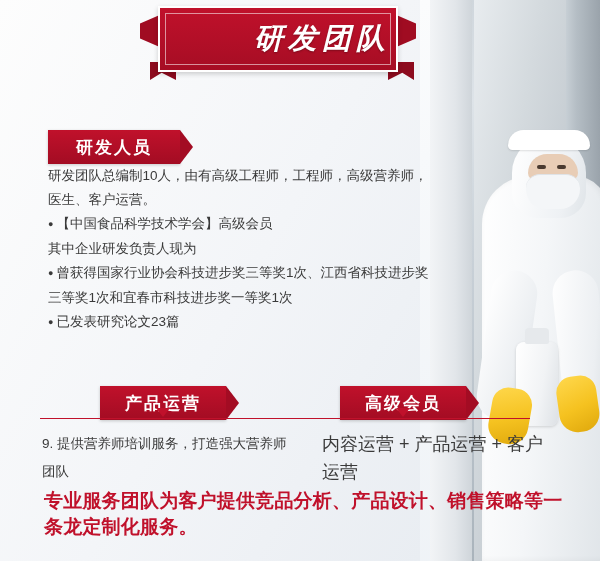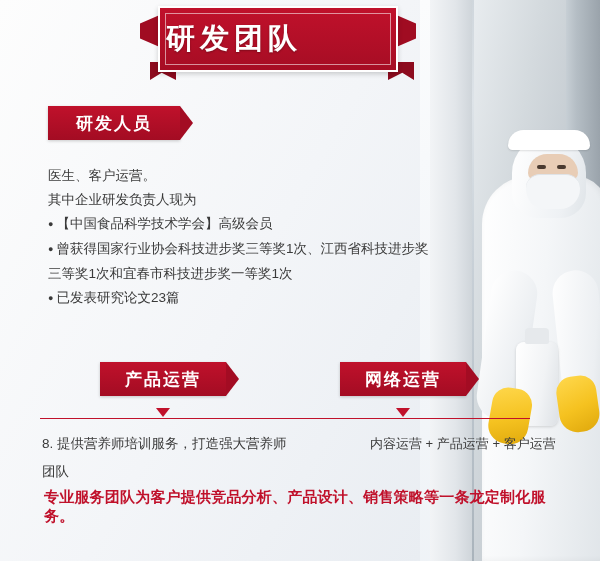--- a/index.html
+++ b/index.html
@@ -148,21 +148,22 @@
     background: linear-gradient(180deg, #c0112b 0%, #a60d24 100%);
     border: 2px solid #ffffff;
     box-shadow: 0 2px 5px rgba(0,0,0,0.18);
   }
   .banner-inner {
     position: absolute;
     inset: 5px;
     border: 1px solid rgba(255,255,255,0.55);
     display: flex;
     align-items: center;
-    justify-content: flex-start;
+    justify-content: flex-end;
+    font-style: italic;
   }
   .banner-title {
     color: #ffffff;
     font-size: 29px;
     font-weight: bold;
     letter-spacing: 5px;
     text-shadow: 0 1px 2px rgba(0,0,0,0.3);
   }
   .ribbon-tail {
     position: absolute;
@@ -193,20 +194,21 @@
     height: 34px;
     background: linear-gradient(180deg, #c0112b 0%, #a30c23 100%);
     color: #fff;
     display: flex;
     align-items: center;
     justify-content: center;
     font-size: 17px;
     font-weight: bold;
     letter-spacing: 2px;
     box-shadow: 0 1px 3px rgba(0,0,0,0.2);
+    margin-top: 24px;
   }
   .tag::after {
     content: "";
     position: absolute;
     right: -13px; top: 0;
     width: 0; height: 0;
     border-top: 17px solid transparent;
     border-bottom: 17px solid transparent;
     border-left: 13px solid #a30c23;
   }
@@ -257,30 +259,29 @@
     width: 250px;
     color: #3a3a3a;
     font-size: 13.5px;
     line-height: 28px;
   }
   .net-line {
     position: absolute;
     left: 322px; top: 430px;
     width: 230px;
     color: #3a3a3a;
-    font-size: 13px;
+    font-size: 18px;
     line-height: 28px;
-    margin-left: 48px;
   }
   .closing {
     position: absolute;
     left: 44px; top: 488px;
     width: 520px;
     color: #c0112b;
-    font-size: 15px;
+    font-size: 19px;
     font-weight: bold;
     letter-spacing: 0.2px;
   }
 </style>
 </head>
 <body>
 
 <div class="poster">
 
   <div class="bg-wash"></div>
@@ -316,40 +317,41 @@
     <div class="banner-inner">
       <span class="banner-title">研发团队</span>
     </div>
   </div>
 
   <div class="tag tag-people">
     <span>研发人员</span>
   </div>
 
   <div class="body-text">
+    <div class="ln">研发团队总编制10人，由有高级工程师，工程师，高级营养师，</div>
     <div class="ln">医生、客户运营。</div>
+    <div class="ln bullet">【中国食品科学技术学会】高级会员</div>
     <div class="ln">其中企业研发负责人现为</div>
-    <div class="ln bullet">【中国食品科学技术学会】高级会员</div>
     <div class="ln bullet">曾获得国家行业协会科技进步奖三等奖1次、江西省科技进步奖</div>
     <div class="ln">三等奖1次和宜春市科技进步奖一等奖1次</div>
     <div class="ln bullet">已发表研究论文23篇</div>
   </div>
 
   <div class="tag tag-train">
     <span>产品运营</span>
   </div>
   <div class="tag tag-net">
-    <span>网络运营</span>
+    <span>高级会员</span>
   </div>
 
   <div class="arrow-down a1"></div>
   <div class="arrow-down a2"></div>
   <div class="divider"></div>
 
   <div class="train-list">
-    <div>8. 提供营养师培训服务，打造强大营养师团队</div>
+    <div>9. 提供营养师培训服务，打造强大营养师团队</div>
   </div>
 
   <div class="net-line">内容运营 + 产品运营 + 客户运营</div>
 
   <div class="closing">专业服务团队为客户提供竞品分析、产品设计、销售策略等一条龙定制化服务。</div>
 
 </div>
 
 </body></html>

